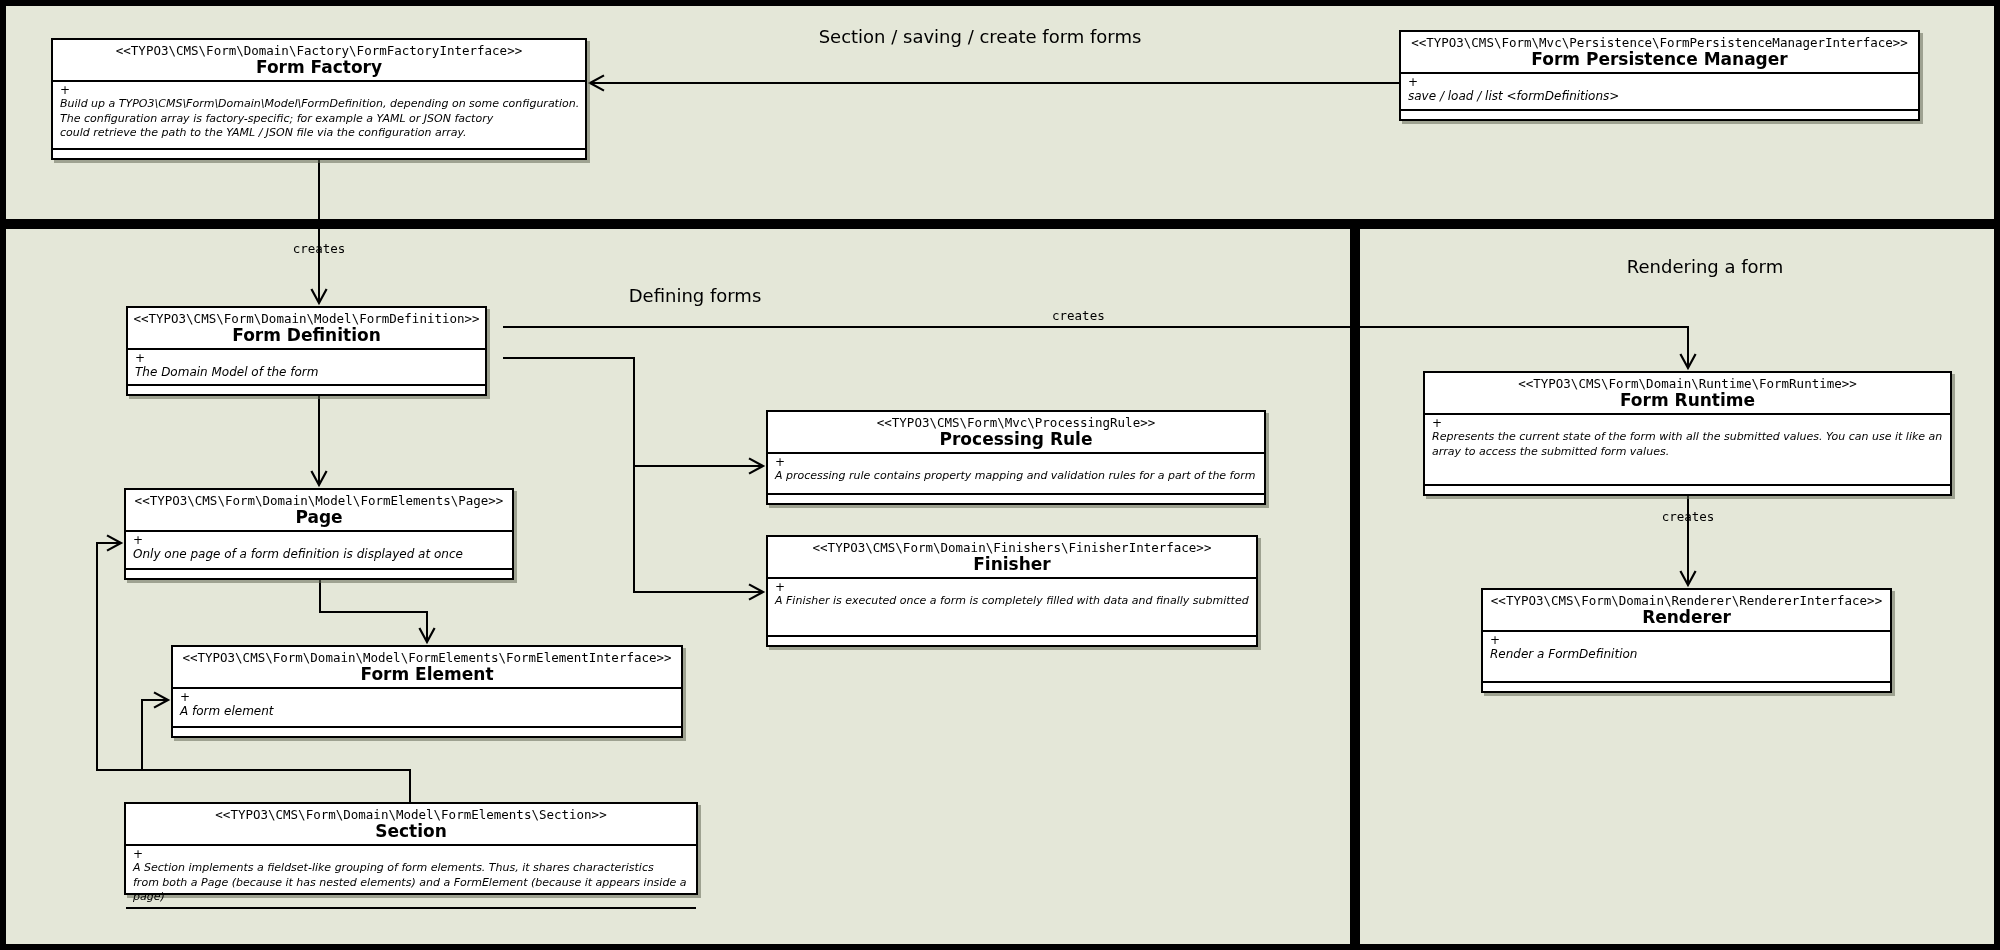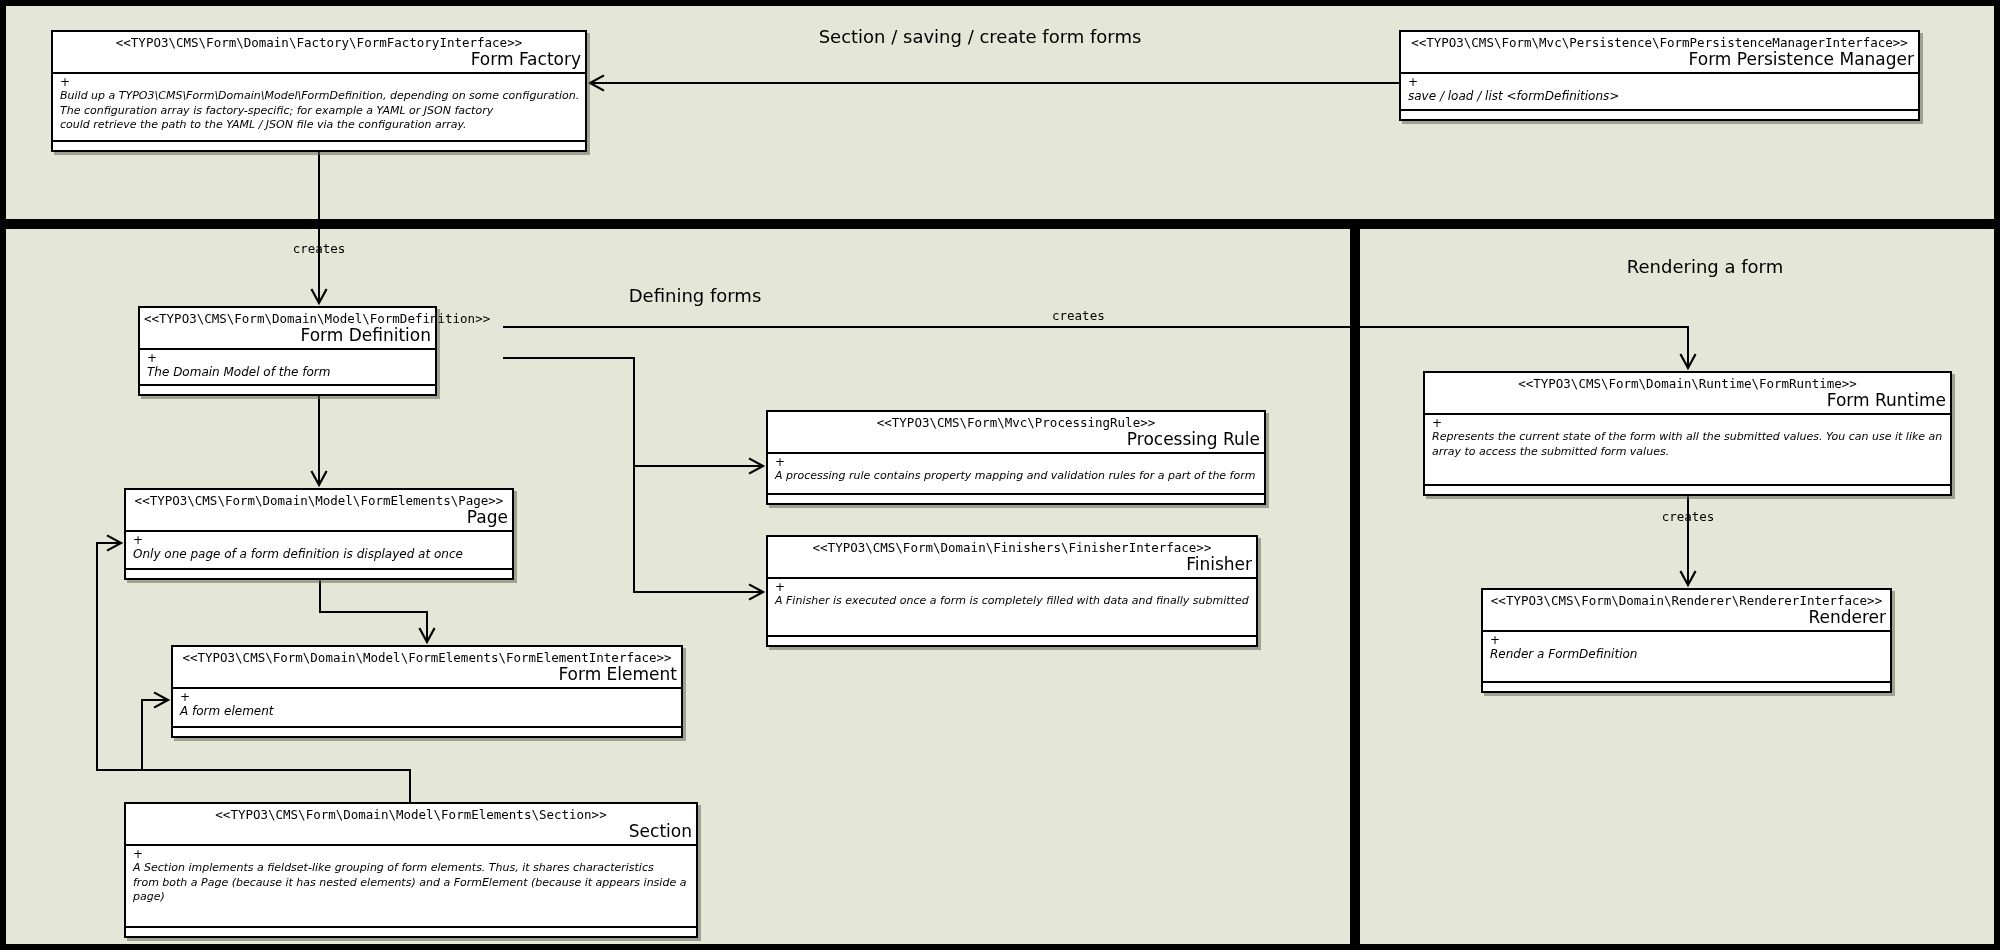--- a/index.html
+++ b/index.html
@@ -61,25 +61,24 @@
     text-align:center;
     padding:3px 4px 2px 4px;
   }
   .stereotype{
     font-family:"DejaVu Sans Mono", monospace;
     font-size:12.5px;
     line-height:1.2;
     white-space:nowrap;
   }
   .box-title{
-    font-weight:normal;
+    font-weight:bold;
     font-size:17px;
     line-height:1.15;
     white-space:nowrap;
-    text-align:right;
   }
   .uml-body{
     flex:1;
     padding:2px 7px;
   }
   .vis{font-size:12px;line-height:1.15;}
   .desc{
     font-style:italic;
     font-size:12px;
     line-height:1.32;
@@ -119,21 +118,21 @@
     <polyline class="connector" points="320,580 320,612 427,612 427,642" marker-end="url(#arrowV)"></polyline>
     <polyline class="connector" points="410,802 410,770 97,770 97,543 121,543" marker-end="url(#arrowV)"></polyline>
     <polyline class="connector" points="142,770 142,700 168,700" marker-end="url(#arrowV)"></polyline>
     <polyline class="connector" points="1688,478 1688,585" marker-end="url(#arrowV)"></polyline>
   </svg>
 
   <div class="conn-label" style="left:269px;top:241px;width:100px;text-align:center;">creates</div>
   <div class="conn-label" style="left:1052px;top:308px;">creates</div>
   <div class="conn-label" style="left:1638px;top:509px;width:100px;text-align:center;">creates</div>
 
-  <div class="uml-box body-sm" style="left:51px;top:30px;width:536px;height:122px">
+  <div class="uml-box body-sm" style="left:51px;top:38px;width:536px;height:122px">
     <div class="uml-head">
       <div class="stereotype">&lt;&lt;TYPO3\CMS\Form\Domain\Factory\FormFactoryInterface&gt;&gt;</div>
       <div class="box-title">Form Factory</div>
     </div>
     <div class="uml-body">
       <div class="vis">+</div>
       <div class="desc">Build up a TYPO3\CMS\Form\Domain\Model\FormDefinition, depending on some configuration.</div>
       <div class="desc">The configuration array is factory-specific; for example a YAML or JSON factory</div>
       <div class="desc">could retrieve the path to the YAML / JSON file via the configuration array.</div>
     </div>
@@ -145,21 +144,21 @@
       <div class="stereotype">&lt;&lt;TYPO3\CMS\Form\Mvc\Persistence\FormPersistenceManagerInterface&gt;&gt;</div>
       <div class="box-title">Form Persistence Manager</div>
     </div>
     <div class="uml-body">
       <div class="vis">+</div>
       <div class="desc">save / load / list &lt;formDefinitions&gt;</div>
     </div>
     <div class="uml-foot"></div>
   </div>
 
-  <div class="uml-box" style="left:138px;top:306px;width:299px;height:90px">
+  <div class="uml-box" style="left:126px;top:306px;width:361px;height:90px">
     <div class="uml-head">
       <div class="stereotype">&lt;&lt;TYPO3\CMS\Form\Domain\Model\FormDefinition&gt;&gt;</div>
       <div class="box-title">Form Definition</div>
     </div>
     <div class="uml-body">
       <div class="vis">+</div>
       <div class="desc">The Domain Model of the form</div>
     </div>
     <div class="uml-foot"></div>
   </div>
@@ -181,21 +180,21 @@
       <div class="stereotype">&lt;&lt;TYPO3\CMS\Form\Domain\Model\FormElements\FormElementInterface&gt;&gt;</div>
       <div class="box-title">Form Element</div>
     </div>
     <div class="uml-body">
       <div class="vis">+</div>
       <div class="desc">A form element</div>
     </div>
     <div class="uml-foot"></div>
   </div>
 
-  <div class="uml-box body-sm" style="left:124px;top:802px;width:574px;height:136px">
+  <div class="uml-box body-sm" style="left:124px;top:802px;width:574px;height:93px">
     <div class="uml-head">
       <div class="stereotype">&lt;&lt;TYPO3\CMS\Form\Domain\Model\FormElements\Section&gt;&gt;</div>
       <div class="box-title">Section</div>
     </div>
     <div class="uml-body">
       <div class="vis">+</div>
       <div class="desc">A Section implements a fieldset-like grouping of form elements. Thus, it shares characteristics</div>
       <div class="desc">from both a Page (because it has nested elements) and a FormElement (because it appears inside a</div>
       <div class="desc">page)</div>
     </div>

